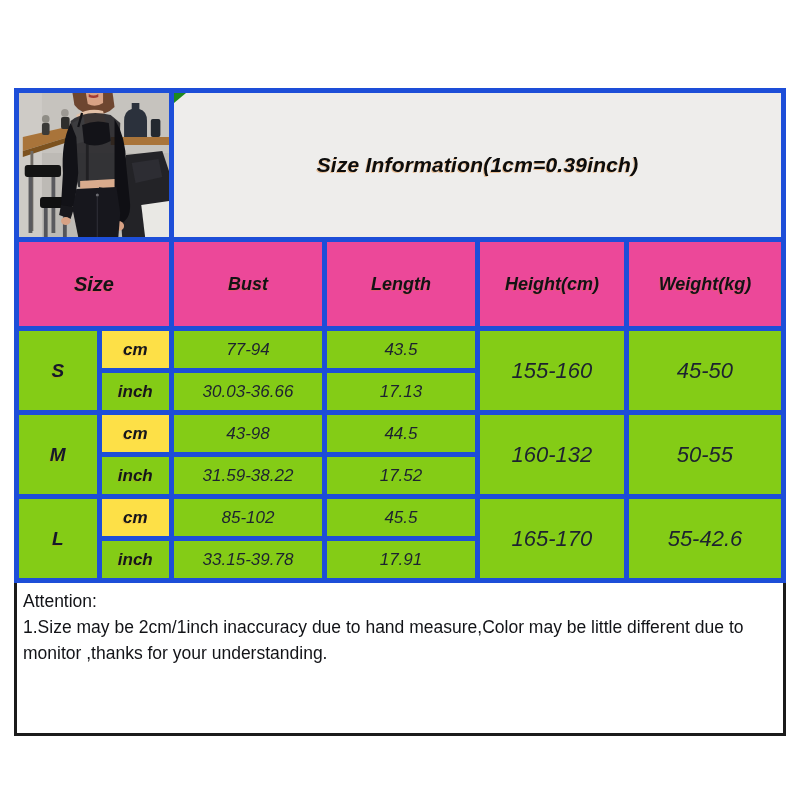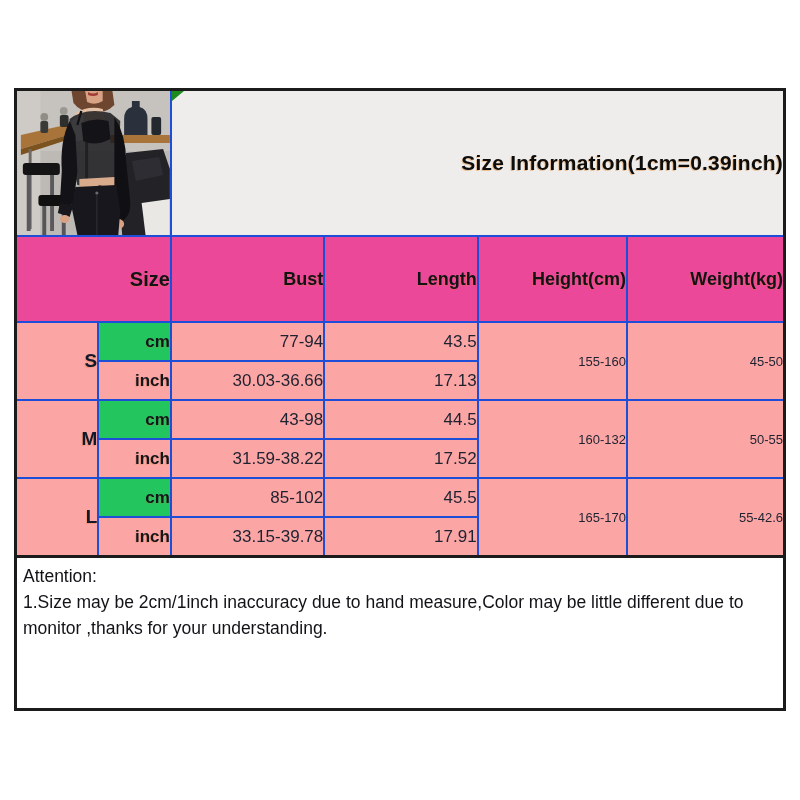--- a/index.html
+++ b/index.html
@@ -8,22 +8,22 @@
     font-family:"Liberation Sans","DejaVu Sans",sans-serif;
     -webkit-font-smoothing:antialiased;
   }
   .sheet{position:absolute;left:14px;top:88px;width:772px;}
 
   table.size-table{
     width:100%;table-layout:fixed;border-collapse:collapse;
     border:3px solid #1b1b1b;background:#ffffff;
   }
   table.size-table td{
-    border:2px solid #1d4ed8;text-align:right;vertical-align:middle;
-    padding:0;overflow:hidden;
+    border:5px solid #1d4ed8;text-align:center;vertical-align:middle;
+    padding:0;overflow:hidden;font-style:italic;
   }
 
   
   td.photo-cell{height:144px;background:#c4c1bc;padding:0;}
   td.title-cell{background:#eeedeb;position:relative;}
   .title-text{
     font-size:21px;font-weight:700;color:#0d0d0d;letter-spacing:0.2px;
     text-shadow:-1px 1px 0 rgba(230,125,25,0.40);
   }
   .corner-triangle{
@@ -33,32 +33,32 @@
 
   
   tr.head-row td{height:84px;background:#ec4899;}
   .head-label{
     font-weight:700;color:#121316;font-size:18px;
     text-shadow:-1px 1px 0 rgba(222,120,30,0.30);
   }
   .head-label.size{font-size:20px;}
 
   
-  tr.data-row td{height:37px;background:#fca5a5;}
+  tr.data-row td{height:37px;background:#84cc16;}
   td.size-letter{
     background:#dcdbd9;font-weight:700;font-size:19px;color:#14182b;
     text-shadow:-1px 1px 0 rgba(222,120,30,0.30);
   }
   td.unit-cell{
     font-weight:700;font-size:17px;color:#14161c;
     text-shadow:-1px 1px 0 rgba(222,120,30,0.25);
   }
-  td.unit-cell.cm-unit{background:#22c55e;}
+  td.unit-cell.cm-unit{background:#fde047;}
   td.value-cell{font-size:17px;color:#1d2230;}
-  td.merged-cell{background:#fafaf9;font-size:13px;color:#1d2230;}
+  td.merged-cell{background:#fafaf9;font-size:22px;color:#1d2230;}
 
   
   .attention-box{
     border:3px solid #1b1b1b;border-top:none;background:#ffffff;
     box-sizing:border-box;min-height:153px;
     padding:5px 8px 10px 6px;
     font-size:17.5px;line-height:26px;color:#121317;
     font-stretch:condensed;
   }
   .attention-box p{margin:0;}

